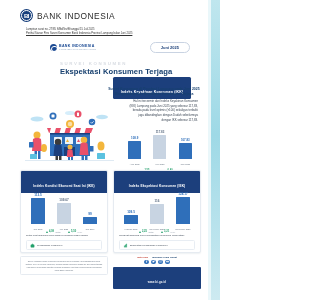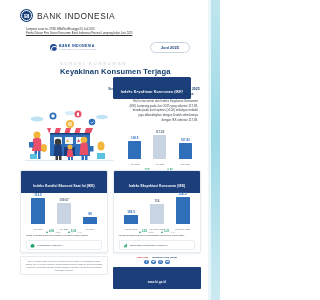--- a/index.html
+++ b/index.html
@@ -171,21 +171,21 @@
       <div class="badge-logo-txt">
         <b>BANK INDONESIA</b>
         <i>KANTOR PERWAKILAN PROVINSI LAMPUNG</i>
       </div>
     </div>
     <div class="period-pill">Juni 2025</div>
   </div>
 
   <div class="title-block">
     <div class="kicker">SURVEI KONSUMEN</div>
-    <div class="headline">Keyakinan Konsumen Terjaga</div>
+    <div class="headline">Ekspektasi Konsumen Terjaga</div>
   </div>
 
   <div class="ikk-banner">
     <span>Indeks Keyakinan Konsumen (IKK)</span>
   </div>
 
   <div class="lead">
     <div>Survei Konsumen di Provinsi Lampung pada Juni 2025</div>
     <div>Mengindikasikan Keyakinan Konsumen Terjaga</div>
   </div>

